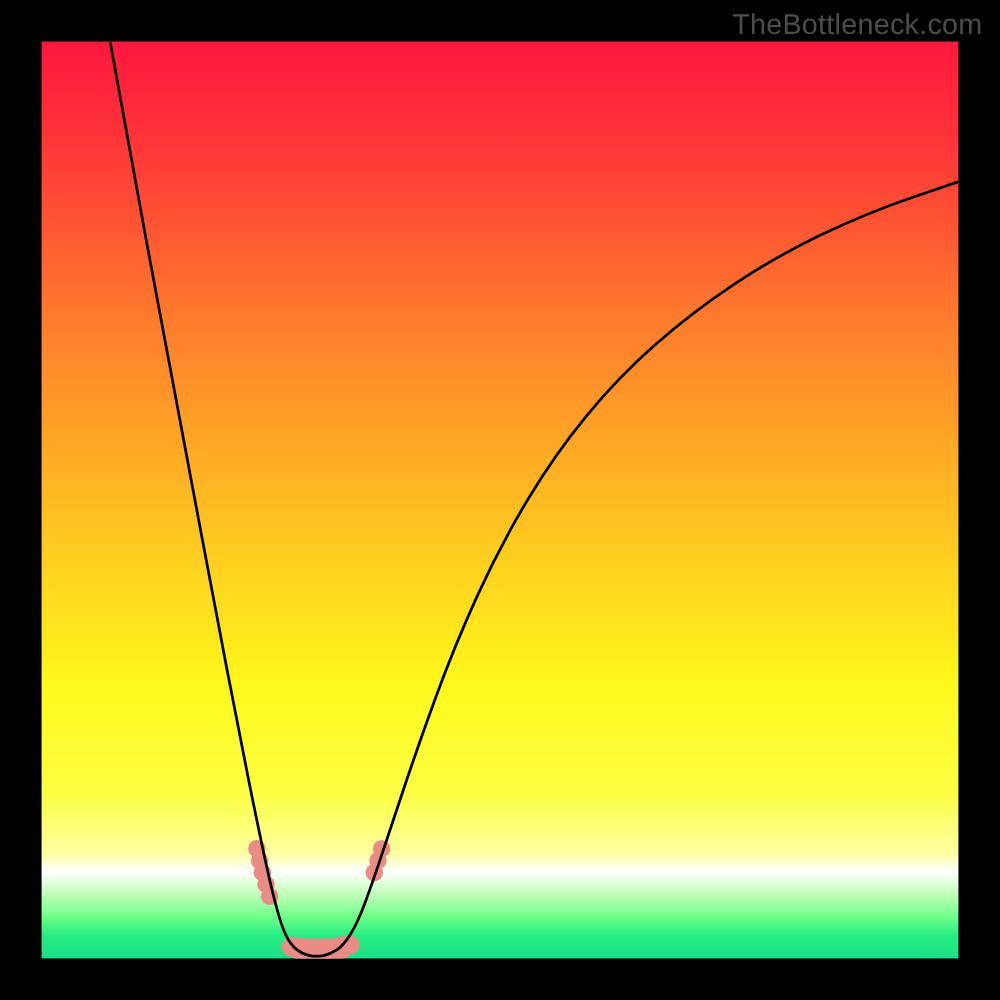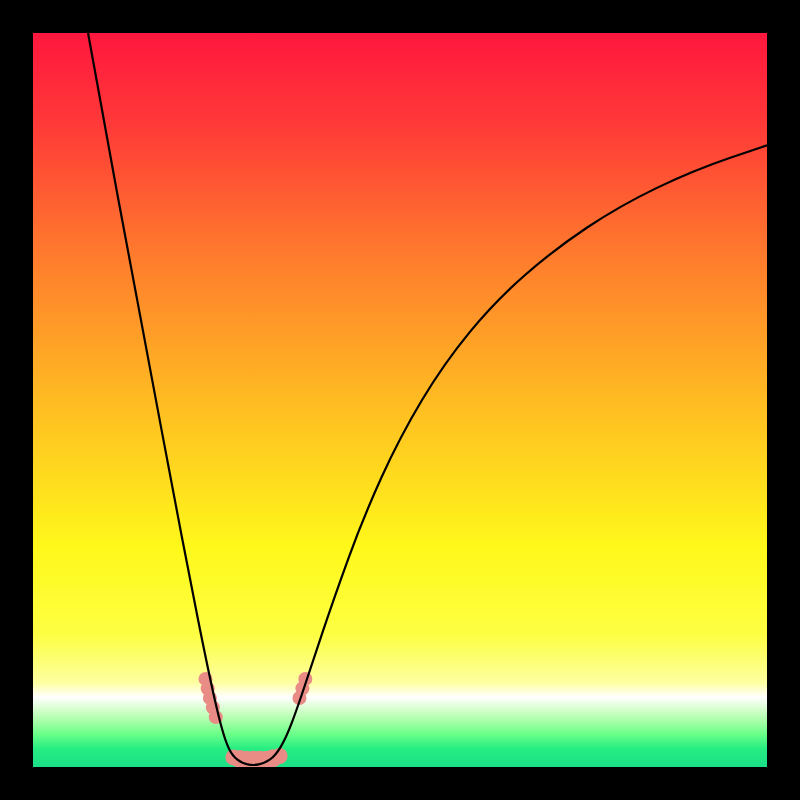--- a/index.html
+++ b/index.html
@@ -94,14 +94,15 @@
           <circle cx="246.62" cy="722.99" r="8" fill="#e98c86"></circle>
           <circle cx="266.44" cy="665.00" r="7" fill="#e98c86"></circle>
           <circle cx="269.38" cy="655.46" r="7" fill="#e98c86"></circle>
           <circle cx="272.31" cy="645.92" r="7" fill="#e98c86"></circle>
         </g>
       <path id="curve-path" fill="none" stroke="#000000" stroke-width="2.2" d="M 55.05 0.00 Q 73.40 102.76 84.41 161.48 Q 95.42 220.20 106.43 278.92 Q 117.44 337.64 128.45 396.36 Q 139.46 455.08 148.63 502.79 Q 157.81 550.50 165.15 587.20 Q 172.49 623.90 178.00 649.59 Q 183.50 675.28 187.90 691.79 Q 192.31 708.31 195.98 715.65 Q 199.65 722.99 204.42 726.66 Q 209.19 730.33 214.69 731.43 Q 220.20 732.53 225.70 731.43 Q 231.21 730.33 236.72 726.66 Q 242.22 722.99 247.72 713.82 Q 253.23 704.64 258.74 689.96 Q 264.24 675.28 271.58 653.26 Q 278.92 631.24 289.93 598.21 Q 300.94 565.18 315.62 524.81 Q 330.30 484.44 348.65 444.07 Q 367.00 403.70 389.02 367.00 Q 411.04 330.30 436.73 299.11 Q 462.42 267.91 491.78 242.22 Q 521.14 216.53 554.17 194.51 Q 587.20 172.49 623.90 154.87 Q 660.60 137.26 697.30 124.78 L 734.00 112.30"></path>
     </svg>
 
   </div>
 
+  <div class="watermark">TheBottleneck.com</div>
 
 </div>
 
 </body></html>

